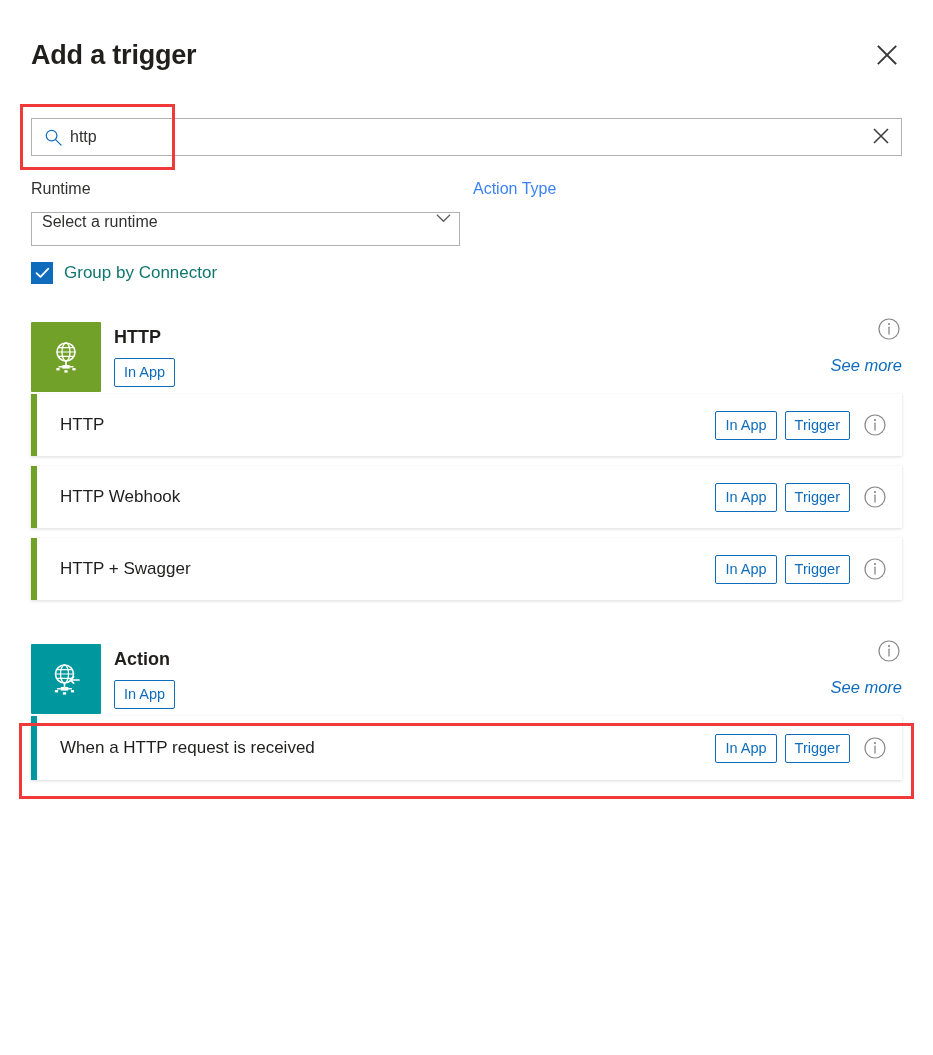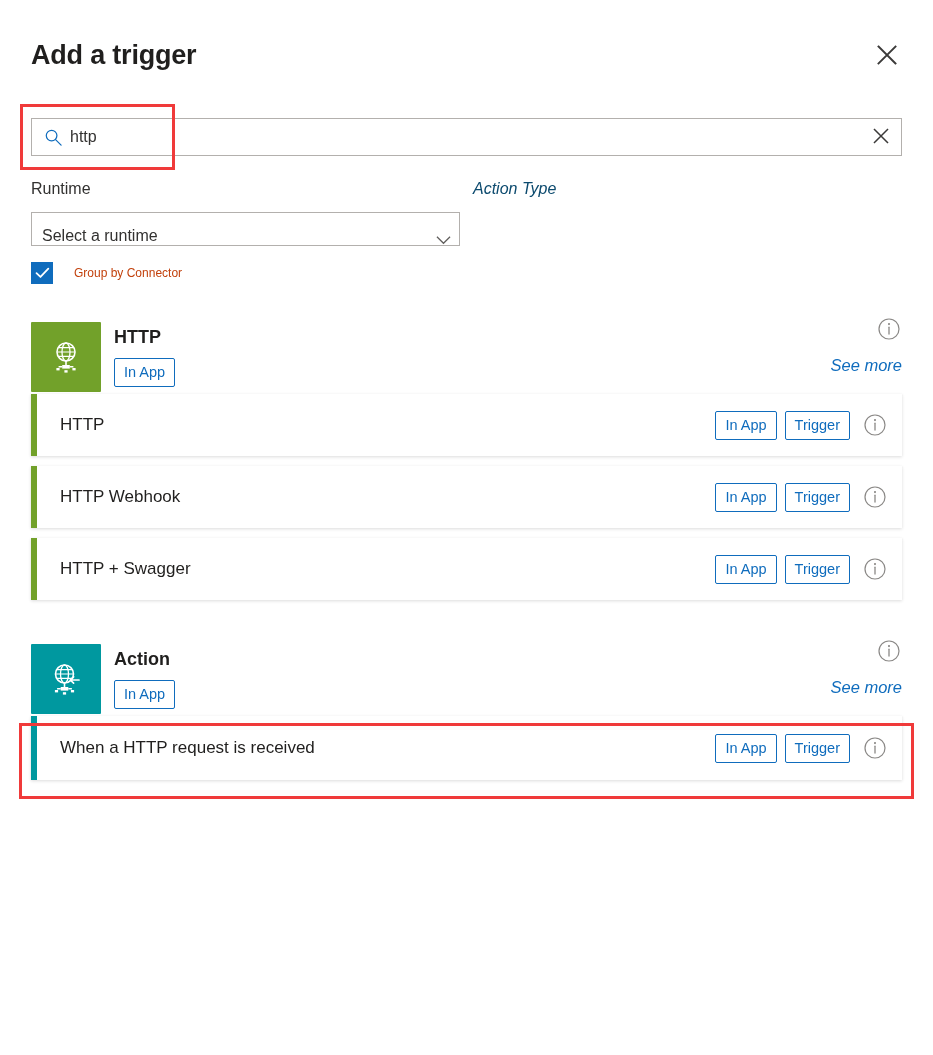--- a/index.html
+++ b/index.html
@@ -119,30 +119,30 @@
   .filter-col.runtime { left: 0; width: 429px; }
   .filter-col.actiontype { left: 442px; width: 431px; }
 
   .field-label {
     font-size: 16px;
     color: #323130;
     line-height: 22px;
     display: block;
     margin-bottom: 12px;
   }
-  .field-label.disabled { color: #0c4a6e; font-style: italic; }
+  .field-label.disabled { color: #3b82f6; }
 
   .dropdown {
     position: relative;
     height: 34px;
     border: 1px solid #b3b0ad;
     background: #ffffff;
     box-sizing: border-box;
     display: flex;
-    align-items: flex-end;
+    align-items: flex-start;
     cursor: pointer;
   }
   .dropdown .dd-text {
     font-size: 16px;
     color: #323130;
     padding-left: 10px;
     flex: 1 1 auto;
     white-space: nowrap;
     overflow: hidden;
   }
@@ -174,23 +174,23 @@
     height: 22px;
     background: #0f6cbd;
     border: 1px solid #0f6cbd;
     box-sizing: border-box;
     display: flex;
     align-items: center;
     justify-content: center;
     flex: 0 0 auto;
   }
   .checkbox-label {
-    margin-left: 21px;
-    font-size: 12px;
-    color: #c2410c;
+    margin-left: 11px;
+    font-size: 17px;
+    color: #0f766e;
     line-height: 22px;
   }
 
   
   .results {
     position: absolute;
     left: 0;
     top: 316px;
     width: 933px;
   }

